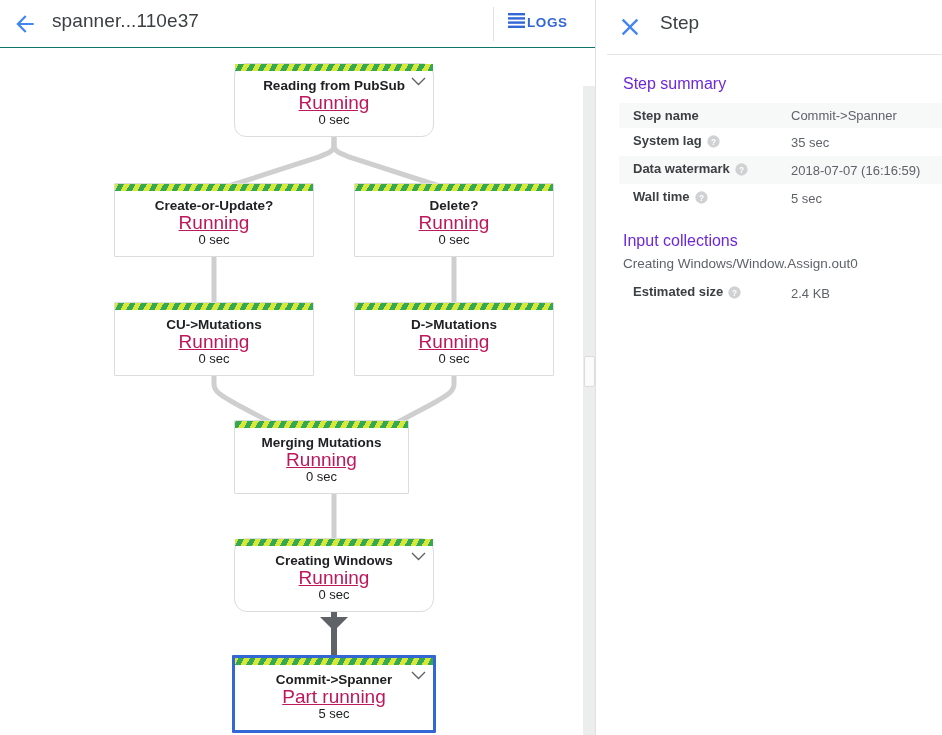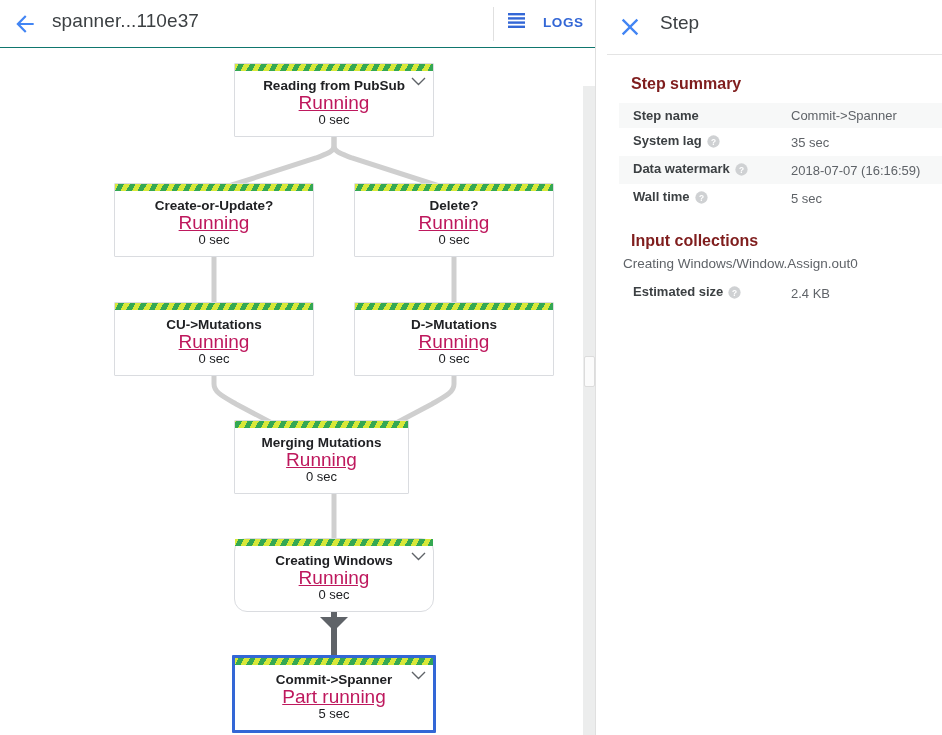--- a/index.html
+++ b/index.html
@@ -38,21 +38,21 @@
     font-size: 19px; color: #3c4043;
     letter-spacing: 0.1px;
     white-space: nowrap;
   }
   #header-divider {
     position: absolute; left: 493px; top: 7px;
     width: 1px; height: 34px; background: #e0e0e0;
   }
   #logs-button {
     position: absolute; left: 508px; top: 13px;
-    display: flex; align-items: center; gap: 18px;
+    display: flex; align-items: center; gap: 2px;
     cursor: pointer;
     color: #3367d6;
   }
   #logs-icon { display: block; }
   #logs-label {
     font-size: 13.5px; font-weight: bold;
     color: #3367d6; letter-spacing: 0.6px;
   }
 
   
@@ -140,23 +140,23 @@
     width: 28px; height: 28px; cursor: pointer;
   }
   #panel-title {
     position: absolute; left: 53px; top: 12px;
     font-size: 19px; color: #3c4043;
   }
   #right-content {
     padding: 20px 0 0 0;
   }
   .section-heading {
-    font-size: 16px; color: #7f1d1d;
-    margin: 0 0 10px 24px;
-    font-weight: bold;
+    font-size: 16px; color: #6d28d9;
+    margin: 0 0 10px 16px;
+    font-weight: normal;
   }
   .sub-caption {
     font-size: 13.5px; color: #5f6368;
     margin: -4px 0 8px 16px;
   }
   .kv-table {
     width: 330px;
     margin-left: 12px;
     border-collapse: collapse;
   }
@@ -240,21 +240,21 @@
           <polygon points="454,327 447,317 461,317"></polygon>
           <polygon points="334,431 327,421 341,421"></polygon>
           <polygon points="334,549 327,539 341,539"></polygon>
         </g>
 
         <g>
           <path d="M334,564 L334,607" fill="none" stroke="#5f6368" stroke-width="6"></path>
           <polygon points="334,583 320,569 348,569" fill="#5f6368"></polygon>
         </g>
       </svg>
-    <div class="node" style="left: 234px; top: 15px; width: 200px; height: 74px;">
+    <div class="node" style="left: 234px; top: 15px; width: 200px; height: 74px; border-radius: 12px;">
           <div class="node-stripe"></div>
           <div class="node-body">
             <div class="node-name">Reading from PubSub</div>
             <div class="node-status">Running</div>
             <div class="node-time">0 sec</div>
           </div>
           <span class="node-chevron"><svg width="15" height="9" viewBox="0 0 15 9">
               <path d="M1 1 L7.5 7.5 L14 1" fill="none" stroke="#5f6368" stroke-width="1.4"></path>
             </svg></span>
         </div>

